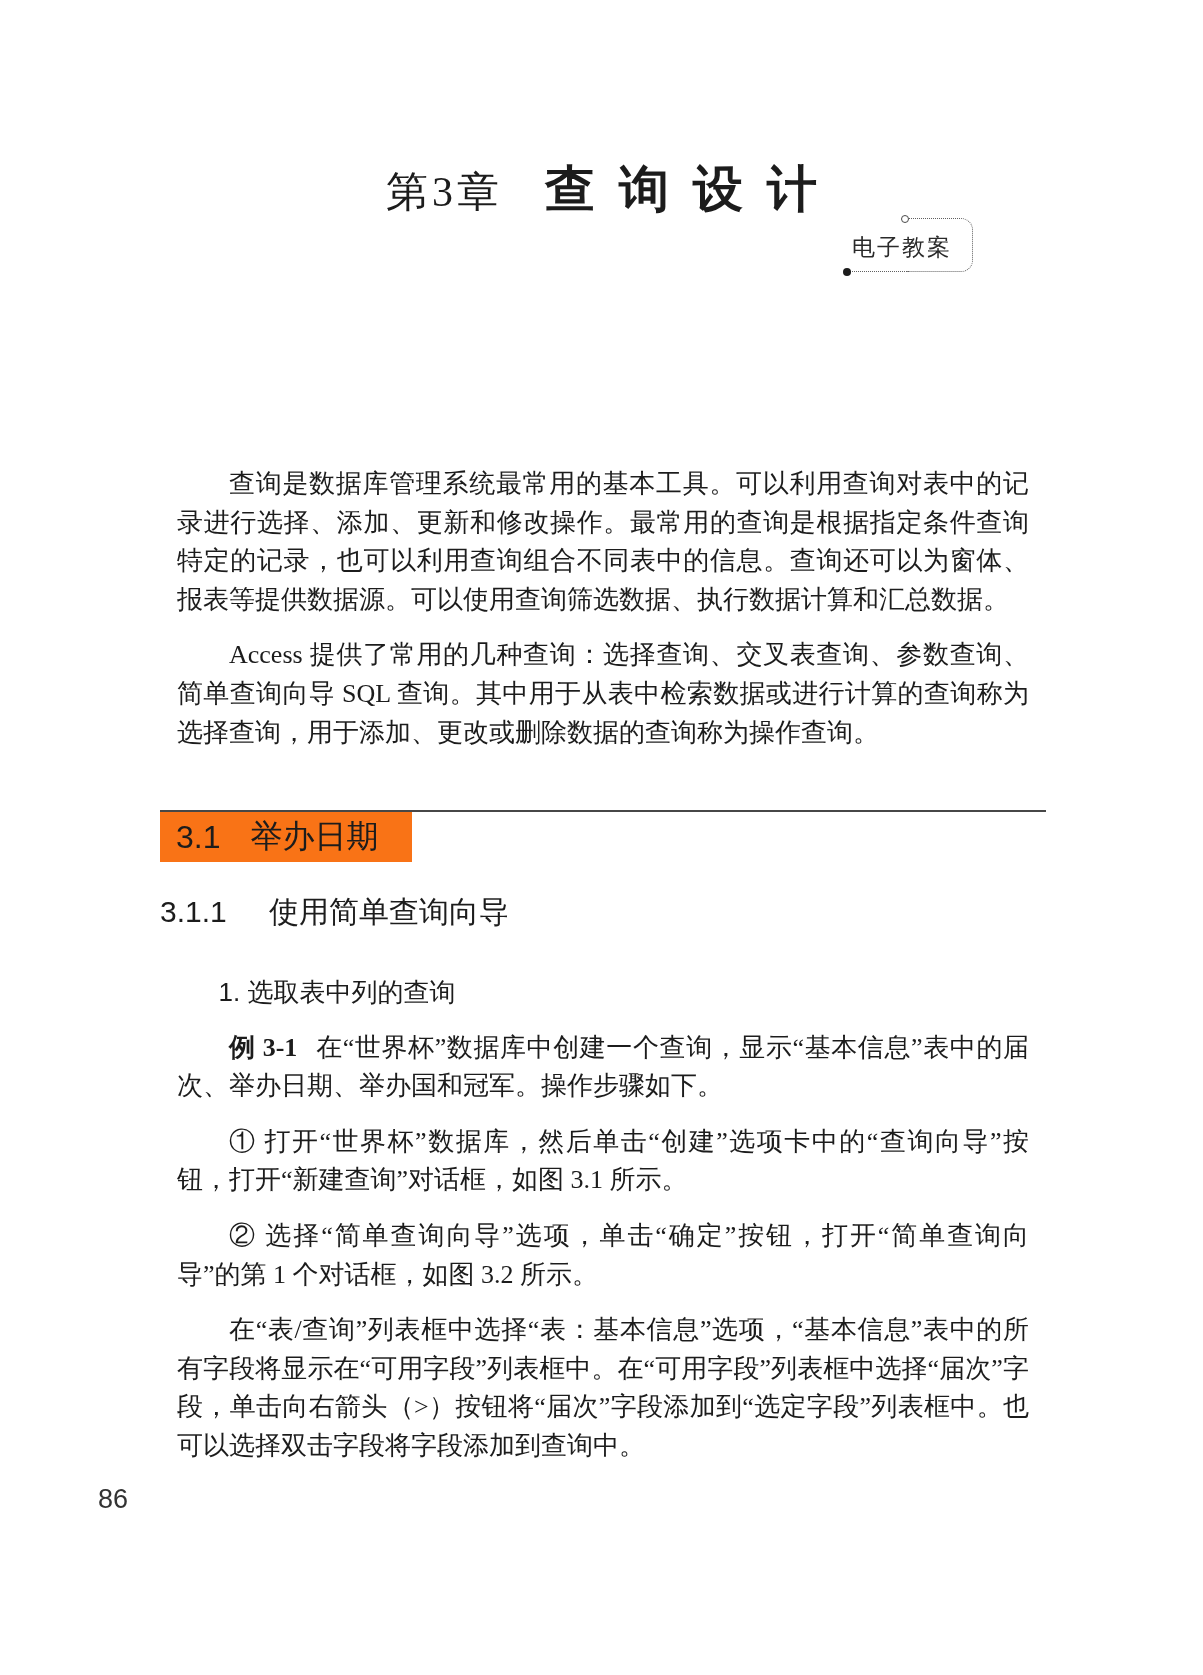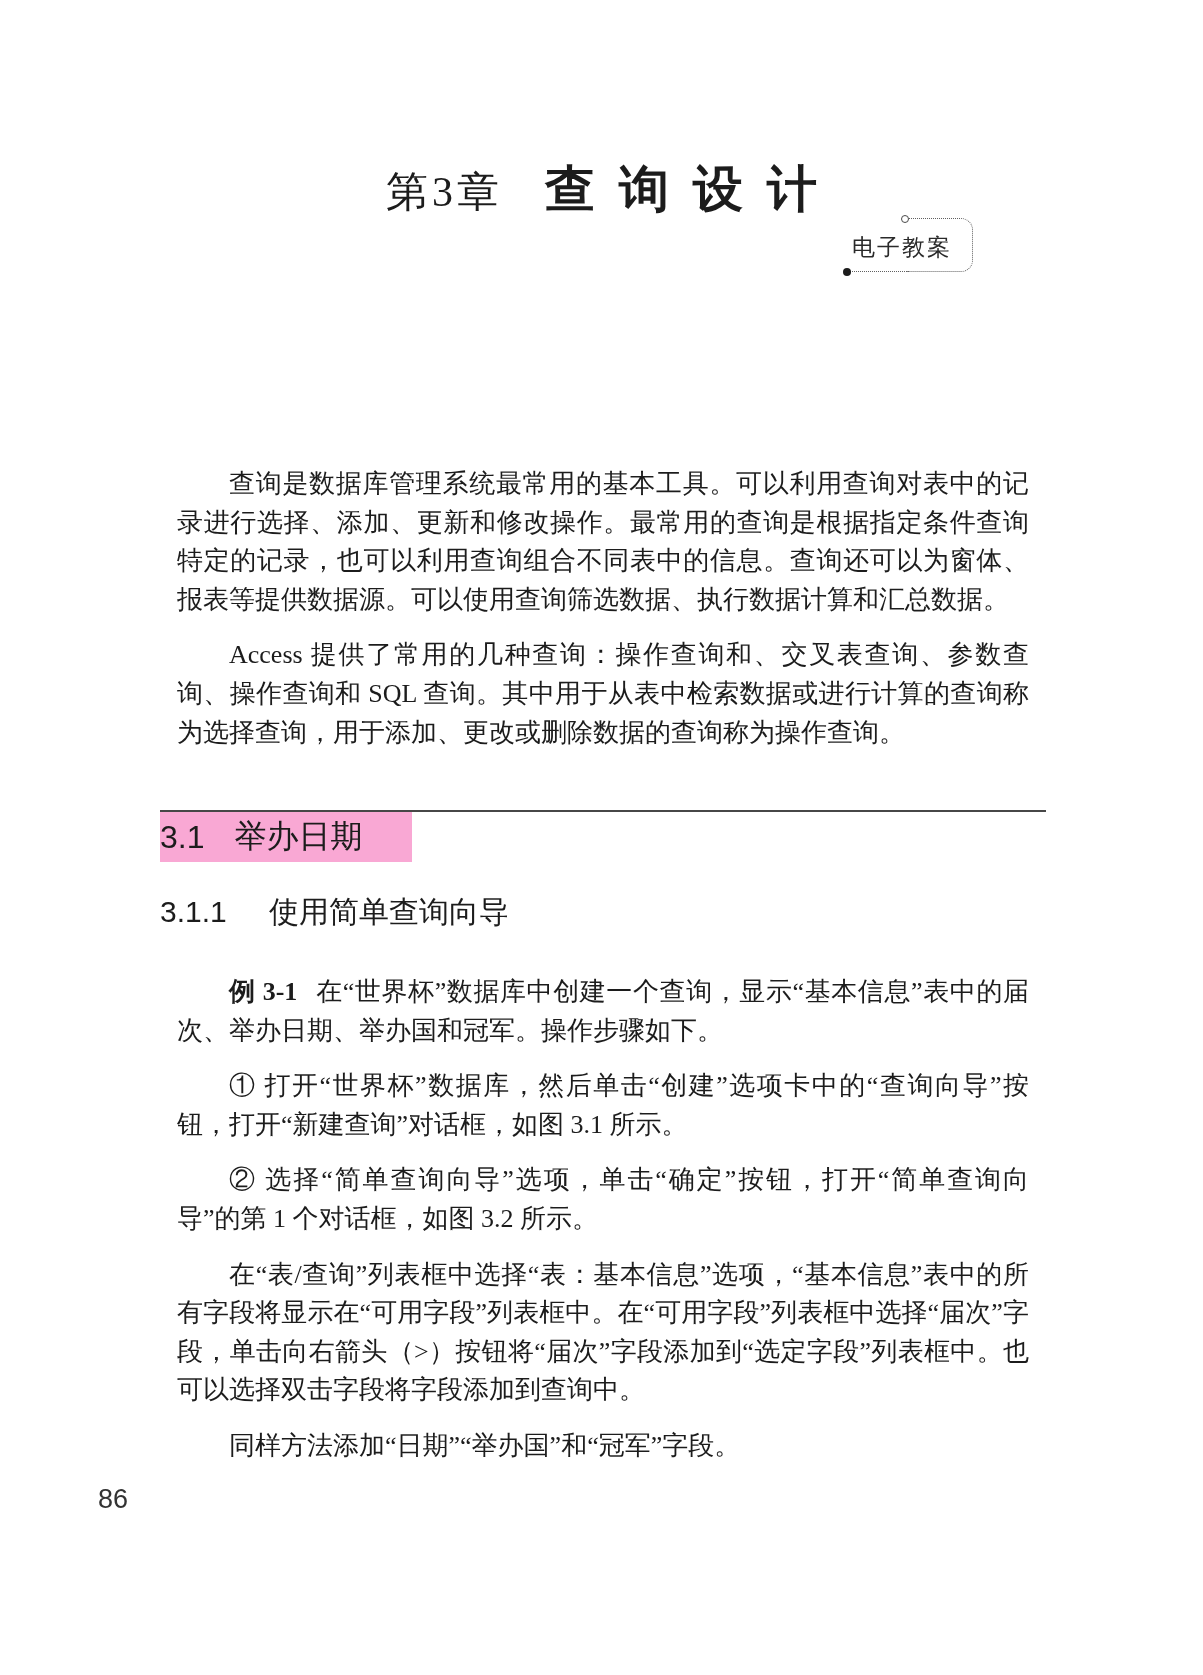--- a/index.html
+++ b/index.html
@@ -60,25 +60,25 @@
   .body2 { top: 956px; }
   .textcol p { margin: 17px; text-indent: 2em; }
 
   
   .sec-rule {
     position: absolute; left: 160px; top: 810px; width: 886px;
     border-top: 2px solid #474747;
   }
   .sec-box {
     position: absolute; left: 160px; top: 812px; width: 252px; height: 50px;
-    background: #f9a8d4;
+    background: #f97316;
     display: flex; align-items: center;
     font-family: "Liberation Sans", "DejaVu Sans", sans-serif;
     font-size: 32px; color: #1c1c1c;
-    box-sizing: border-box;
+    padding-left: 16px; box-sizing: border-box;
     white-space: nowrap;
   }
   .sec-box .sec-no { margin-right: 30px; }
 
   
   .subsec {
     position: absolute; left: 160px; top: 892px; margin: 0;
     font-family: Liberation Sans, sans-serif;
     font-size: 30px; font-weight: normal; color: #1c1c1c;
     white-space: nowrap;
@@ -112,39 +112,39 @@
   <div class="ebadge">
     <span class="arc"></span>
     <span class="bline"></span>
     <span class="dot-open"></span>
     <span class="dot-fill"></span>
     <span class="ebadge-label">电子教案</span>
   </div>
 
   <section class="textcol intro">
     <p>查询是数据库管理系统最常用的基本工具。可以利用查询对表中的记录进行选择、添加、更新和修改操作。最常用的查询是根据指定条件查询特定的记录，也可以利用查询组合不同表中的信息。查询还可以为窗体、报表等提供数据源。可以使用查询筛选数据、执行数据计算和汇总数据。</p>
-    <p>Access 提供了常用的几种查询：操作查询和、交叉表查询、参数查询、操作查询和 SQL 查询。其中用于从表中检索数据或进行计算的查询称为选择查询，用于添加、更改或删除数据的查询称为操作查询。</p>
+    <p>Access 提供了常用的几种查询：选择查询、交叉表查询、参数查询、简单查询向导 SQL 查询。其中用于从表中检索数据或进行计算的查询称为选择查询，用于添加、更改或删除数据的查询称为操作查询。</p>
   </section>
 
   <div class="sec-rule"></div>
   <div class="sec-box">
     <span class="sec-no">3.1</span>
     <span class="sec-title">举办日期</span>
   </div>
 
   <h3 class="subsec">
     <span class="sub-no">3.1.1</span>
     <span class="sub-title">使用简单查询向导</span>
   </h3>
 
   <section class="textcol body2">
+    <p class="list-head">1. 选取表中列的查询</p>
     <p>
       <span class="example-label">例 3-1</span><span>在“世界杯”数据库中创建一个查询，显示“基本信息”表中的届次、举办日期、举办国和冠军。操作步骤如下。</span>
     </p>
     <p>① 打开“世界杯”数据库，然后单击“创建”选项卡中的“查询向导”按钮，打开“新建查询”对话框，如图 3.1 所示。</p>
     <p>② 选择“简单查询向导”选项，单击“确定”按钮，打开“简单查询向导”的第 1 个对话框，如图 3.2 所示。</p>
     <p>在“表/查询”列表框中选择“表：基本信息”选项，“基本信息”表中的所有字段将显示在“可用字段”列表框中。在“可用字段”列表框中选择“届次”字段，单击向右箭头（&gt;）按钮将“届次”字段添加到“选定字段”列表框中。也可以选择双击字段将字段添加到查询中。</p>
-    <p>同样方法添加“日期”“举办国”和“冠军”字段。</p>
   </section>
 
   <div class="pageno">86</div>
 
 </div>
 
 </body></html>

